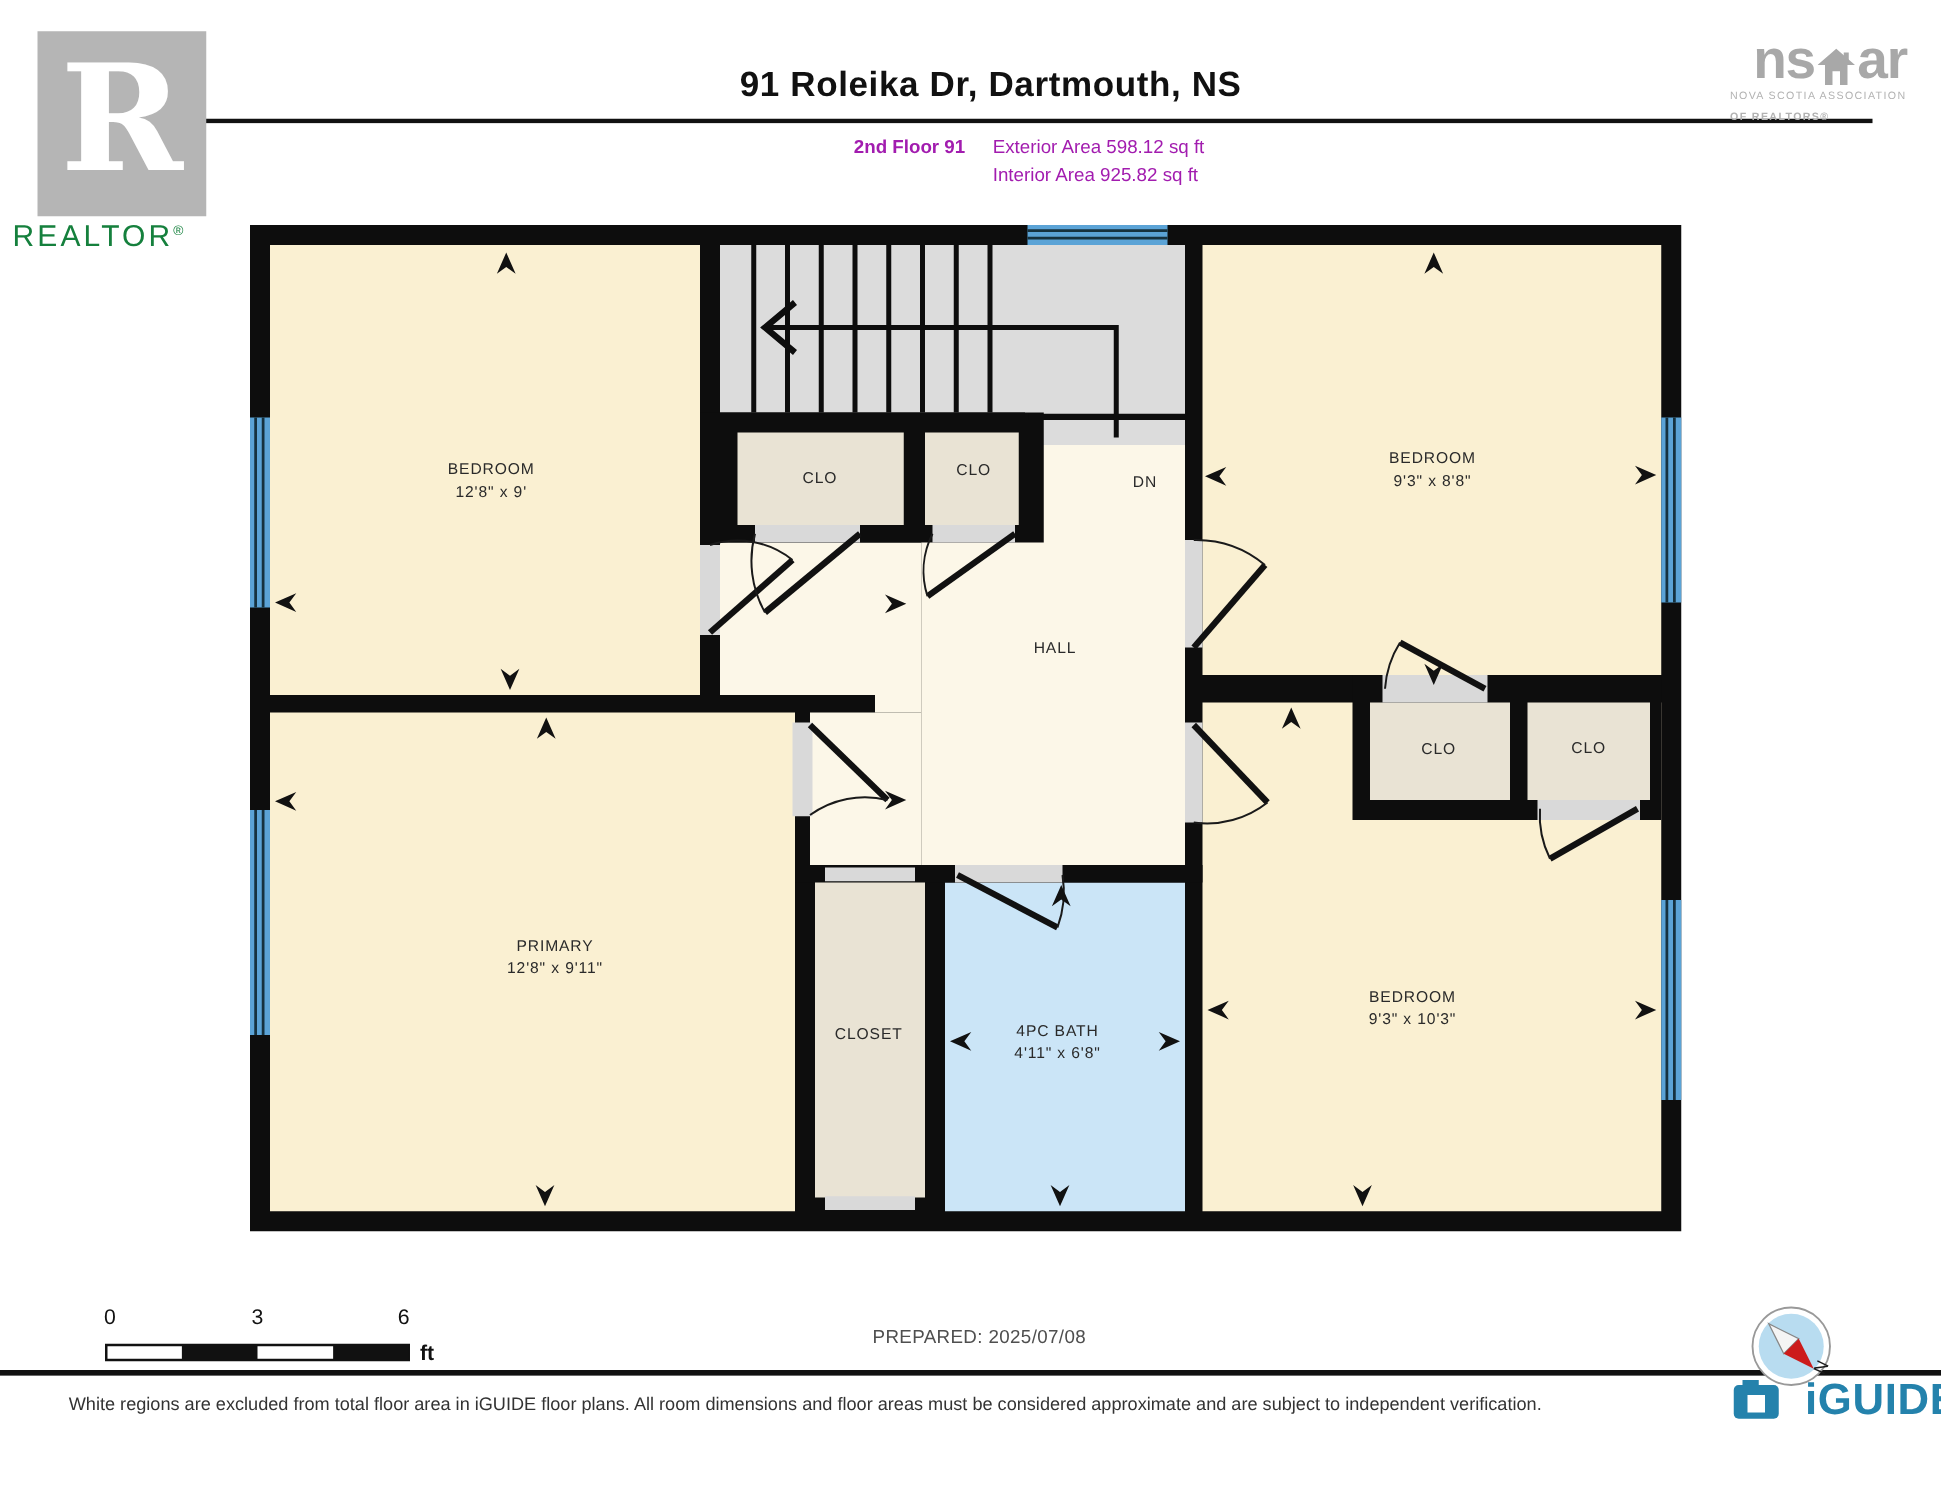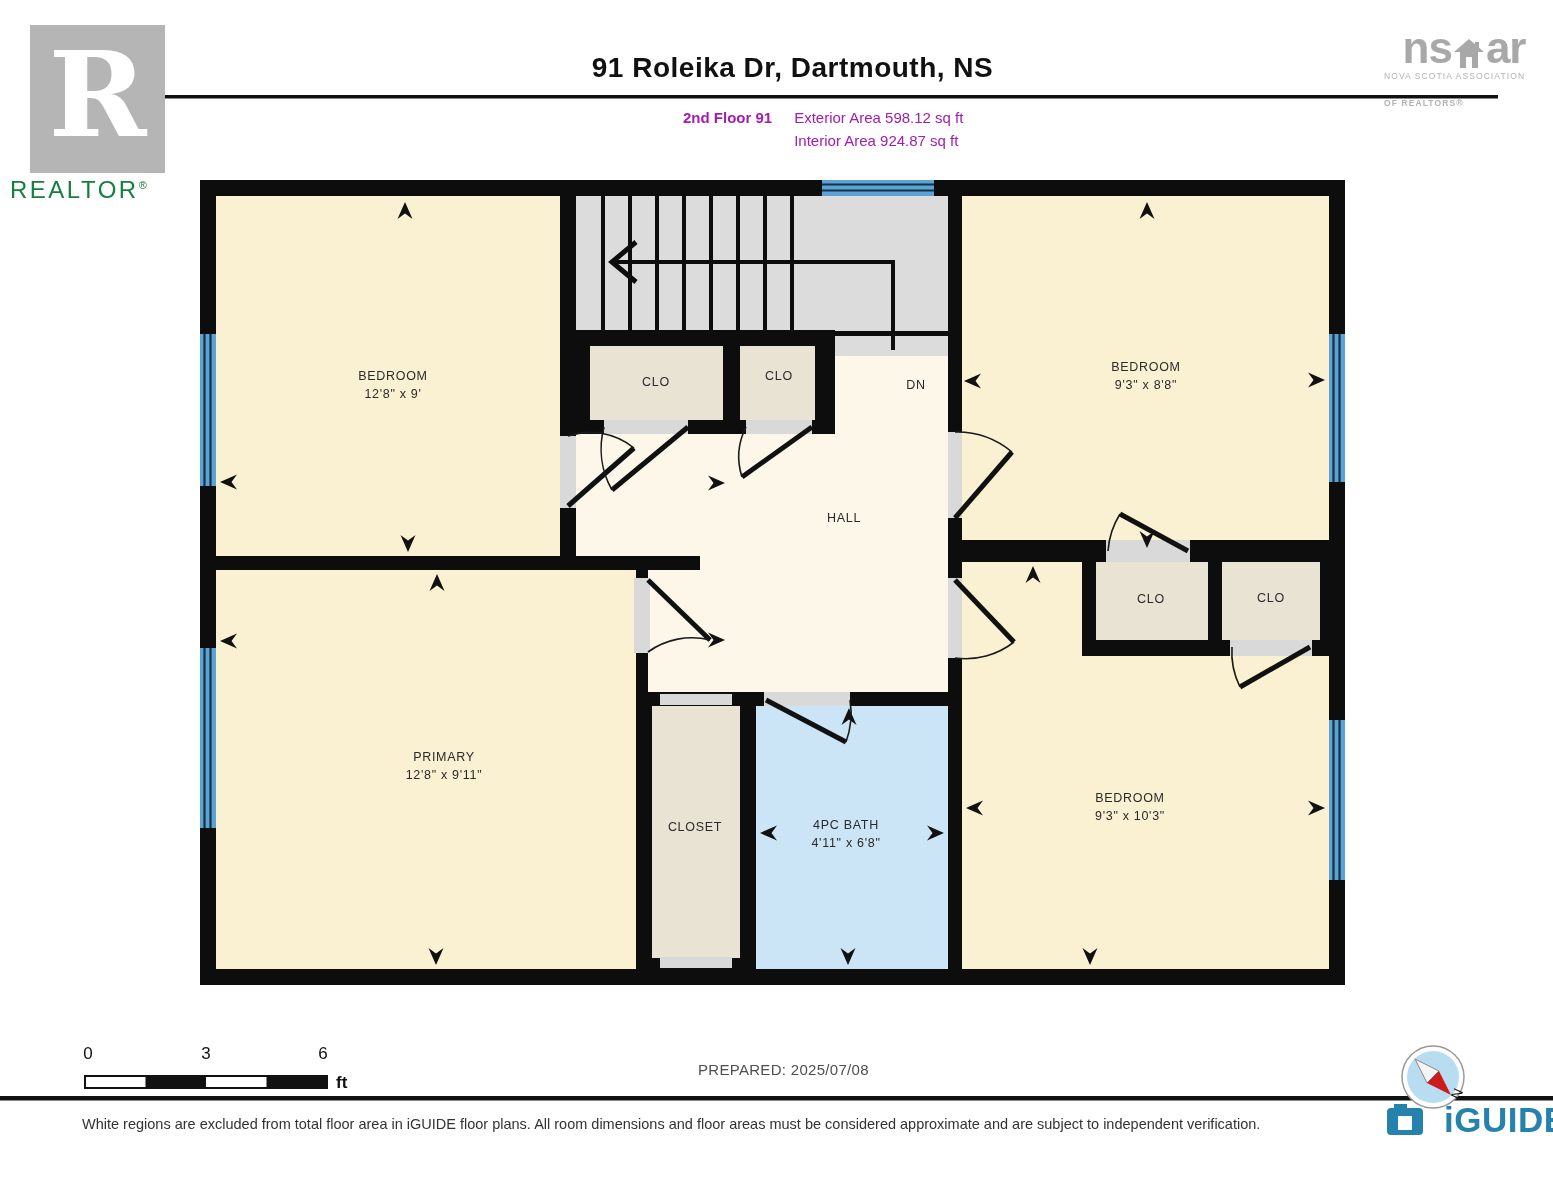--- a/index.html
+++ b/index.html
@@ -22,34 +22,34 @@
                       font-size:118px; line-height:1; transform:translateY(-4px); }
   .realtor-word { position:absolute; left:10px; top:176px; width:180px;
                   font-size:24px; letter-spacing:2.5px; color:#15803d; }
   .realtor-word sup { font-size:11px; }
 
   
   .nsar { position:absolute; left:1384px; top:28px; width:160px; text-align:left; color:#a8a8a8; }
   .nsar .mark { display:flex; align-items:flex-end; justify-content:center; gap:2px;
                 font-size:44px; font-weight:bold; line-height:0.9; letter-spacing:-1px; }
   .nsar .cap { font-size:8.5px; letter-spacing:1.1px; color:#b2b2b2; margin-top:3px; }
-  .nsar .cap2 { font-size:8.5px; letter-spacing:1.1px; color:#b2b2b2; margin-top:17px; font-weight:bold; }
+  .nsar .cap2 { font-size:8.5px; letter-spacing:1.1px; color:#b2b2b2; margin-top:7px; font-weight:bold; }
 
   
   .plab { position:absolute; transform:translate(-50%,-50%); text-align:center;
           font-size:12.5px; letter-spacing:0.7px; color:#2a2a2a; line-height:1.4;
           white-space:nowrap; }
 
   
   .tick { position:absolute; font-size:17px; color:#111; transform:translateX(-50%); }
   .unit { position:absolute; font-size:17px; font-weight:bold; color:#111; }
 
   
   .prepared { position:absolute; left:698px; top:1061px; font-size:15px; color:#4f4f4f; letter-spacing:0.3px; }
-  .disclaimer { position:absolute; left:55px; top:1116px; font-size:14.5px; color:#333; white-space:nowrap;margin-left:27px; }
+  .disclaimer { position:absolute; left:55px; top:1116px; font-size:14.5px; color:#333; white-space:nowrap; }
   .north { position:absolute; left:1452px; top:1086px; font-size:14px; color:#1a1a1a;
            transform:rotate(115deg); }
 
   
   .iguide { position:absolute; left:1386px; top:1100px; display:flex; align-items:center; gap:20px; }
   .iguide .word { font-size:35px; font-weight:bold; color:#2482ac; letter-spacing:0.5px; }
 </style>
 </head>
 <body>
 
@@ -201,21 +201,21 @@
       <polygon points="1451,1095 1427,1083 1439,1071" fill="#CC1B1B"></polygon>
     </g>
   </svg>
 
   <div class="title">91 Roleika Dr, Dartmouth, NS</div>
 
   <div class="floor-info">
     <div class="flabel">2nd Floor 91</div>
     <div>Exterior Area 598.12 sq ft</div>
     <div class="spacer"></div>
-    <div>Interior Area 924.87 sq ft</div>
+    <div>Interior Area 925.82 sq ft</div>
   </div>
 
   <div class="realtor-box">
     <span>R</span>
   </div>
   <div class="realtor-word"><span>REALTOR</span><sup>®</sup></div>
 
   <div class="nsar">
     <div class="mark">
       <span>ns</span>

